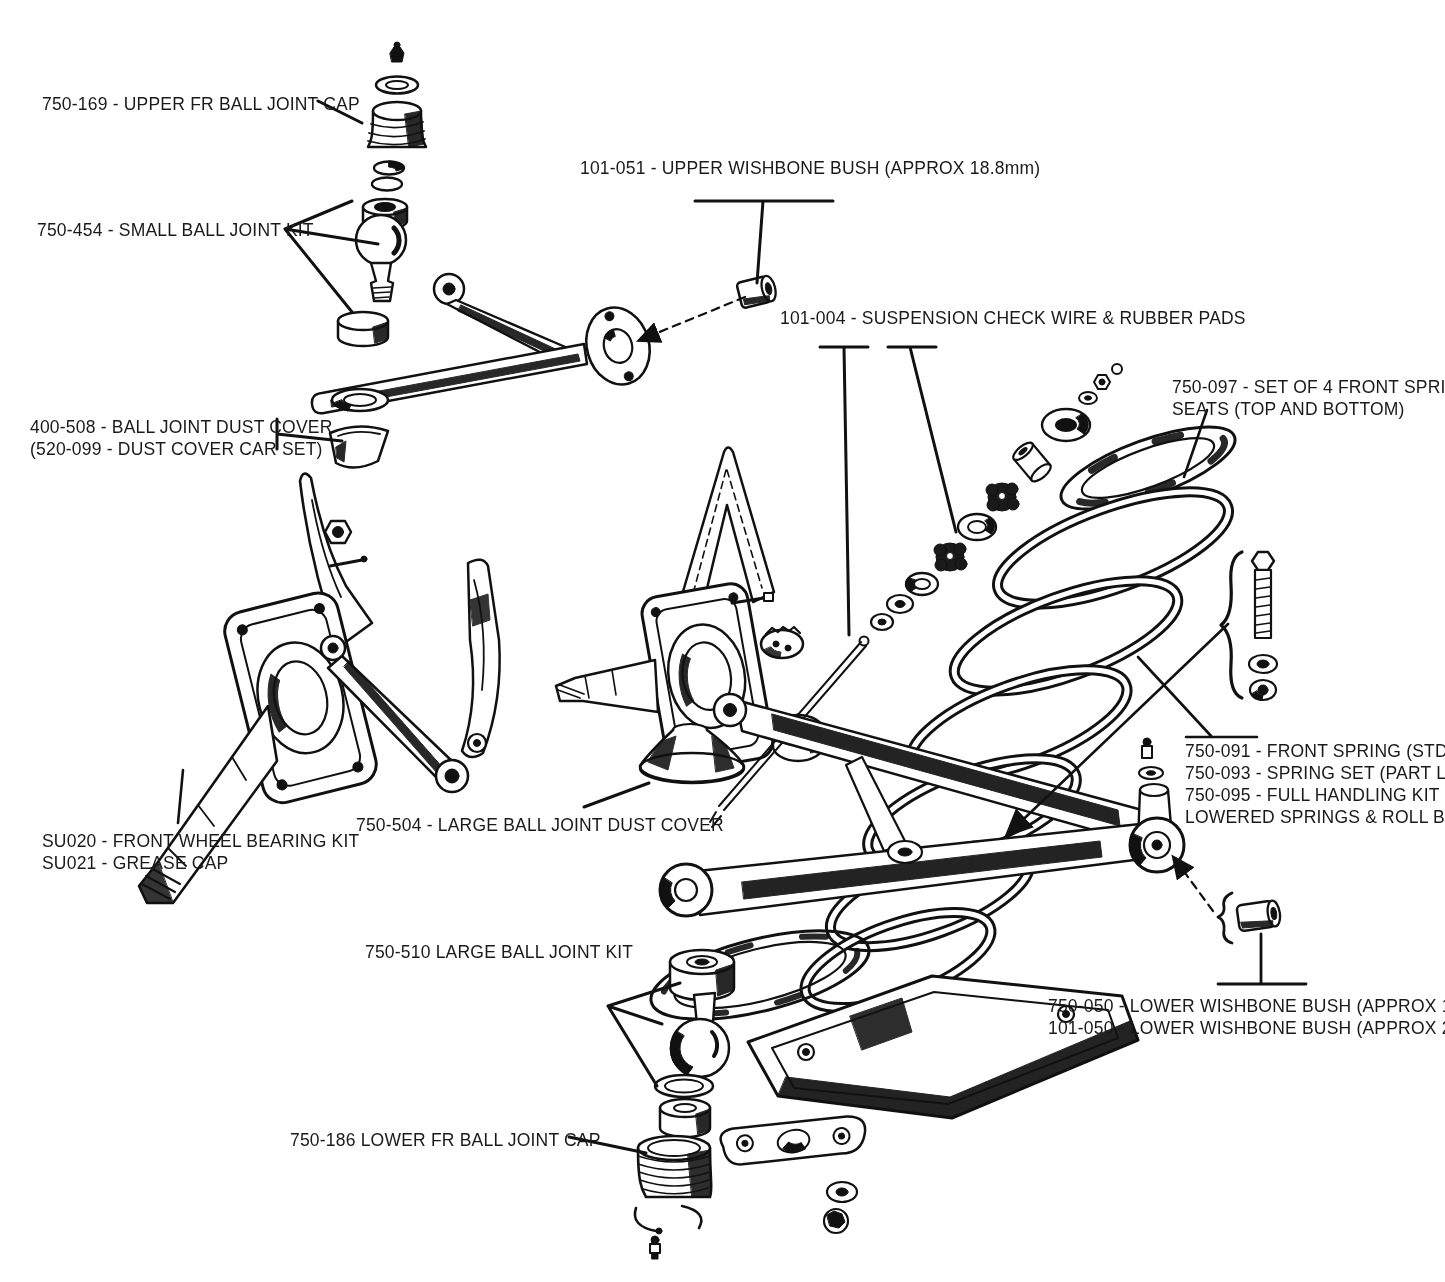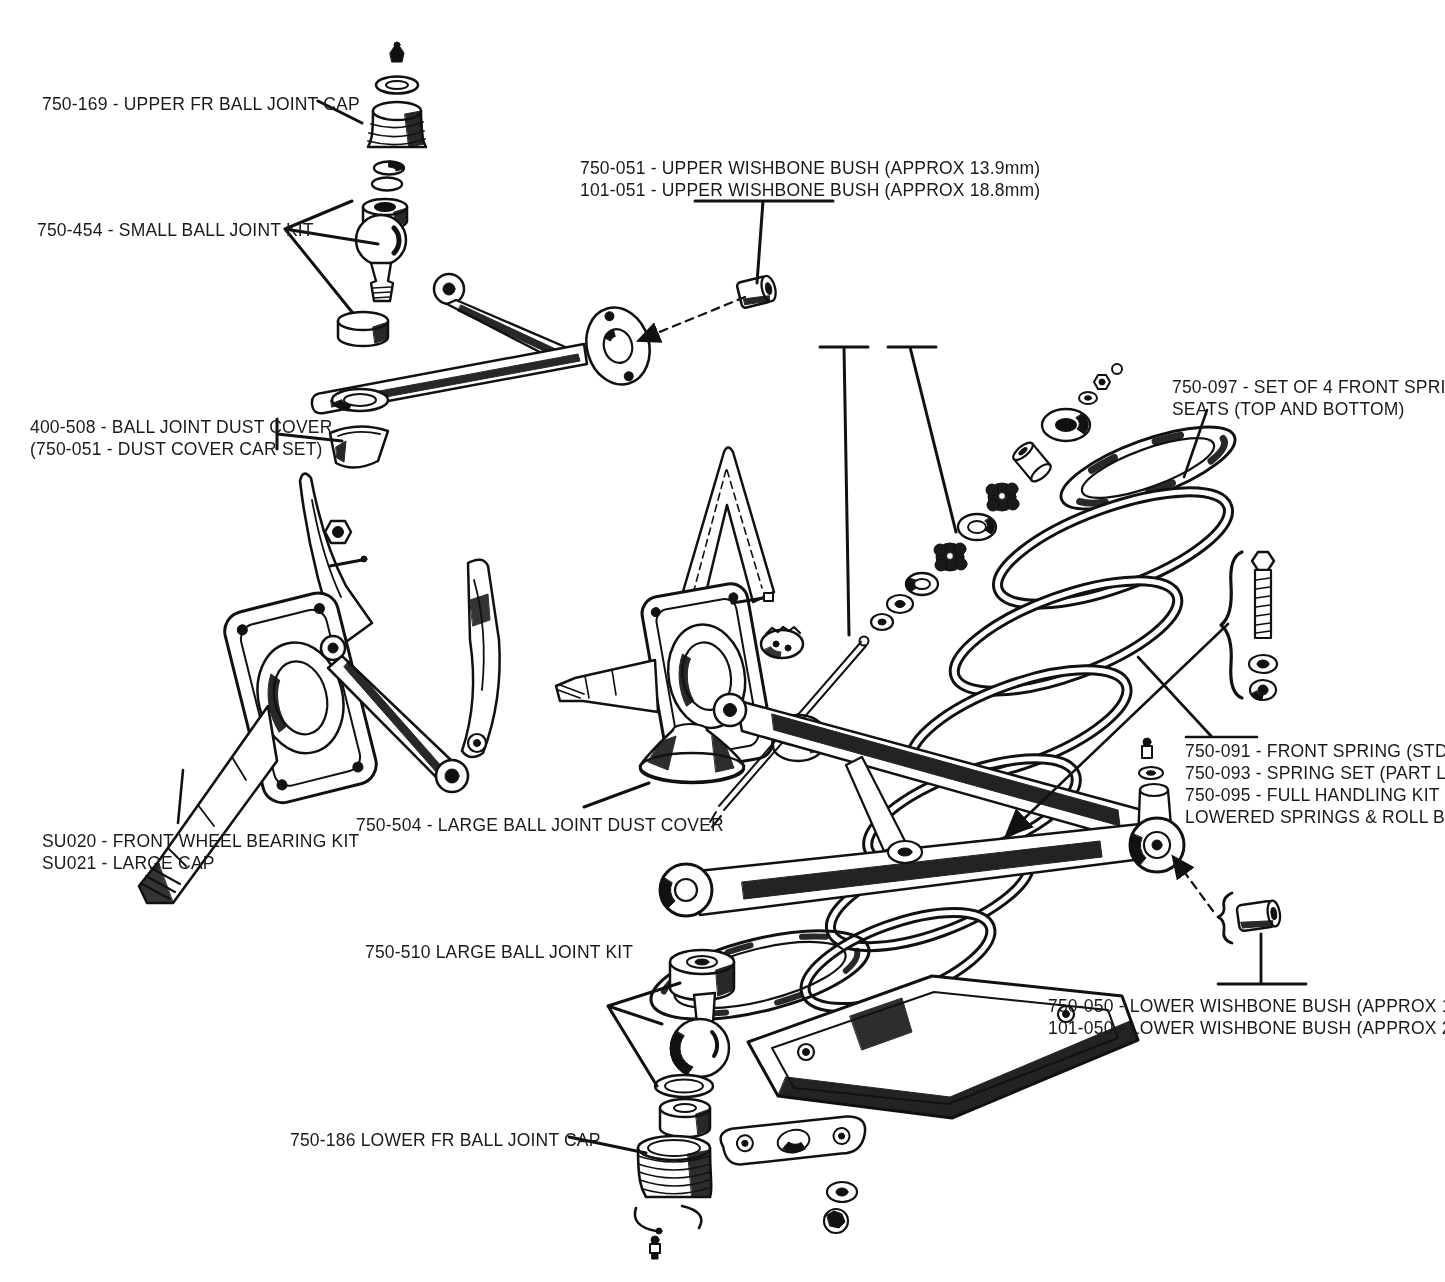--- a/index.html
+++ b/index.html
@@ -409,40 +409,40 @@
     <path d="M745,297 L640,340" stroke-width="2.2" stroke-dasharray="8 6" marker-end="url(#ah)"></path>
     <path d="M1213,911 L1174,858" stroke-width="2.2" stroke-dasharray="8 6" marker-end="url(#ah)"></path>
   </g>
 </svg>
 
 <div class="lbl" style="left:42px;top:93px">750-169 - UPPER FR BALL JOINT CAP</div>
 
 <div class="lbl" style="left:37px;top:219px">750-454 - SMALL BALL JOINT KIT</div>
 
 <div class="lbl" style="left:580px;top:157px">
-  <div>750-051 - UPPER WISHBONE BUSH (APPROX 13.9mm)</div>
   <div>101-051 - UPPER WISHBONE BUSH (APPROX 18.8mm)</div>
 </div>
 
 <div class="lbl" style="left:780px;top:307px">
+  <div>101-004 - SUSPENSION CHECK WIRE &amp; RUBBER PADS</div>
 </div>
 
 <div class="lbl" style="left:1172px;top:376px">
   <div>750-097 - SET OF 4 FRONT SPRING</div>
   <div>SEATS (TOP AND BOTTOM)</div>
 </div>
 
 <div class="lbl" style="left:30px;top:416px">
   <div>400-508 - BALL JOINT DUST COVER</div>
-  <div>(750-051 - DUST COVER CAR SET)</div>
+  <div>(520-099 - DUST COVER CAR SET)</div>
 </div>
 
 <div class="lbl" style="left:42px;top:830px">
   <div>SU020 - FRONT WHEEL BEARING KIT</div>
-  <div>SU021 - LARGE CAP</div>
+  <div>SU021 - GREASE CAP</div>
 </div>
 
 <div class="lbl" style="left:356px;top:814px">750-504 - LARGE BALL JOINT DUST COVER</div>
 
 <div class="lbl" style="left:1185px;top:740px">
   <div>750-091 - FRONT SPRING (STD)</div>
   <div>750-093 - SPRING SET (PART LOW)</div>
   <div>750-095 - FULL HANDLING KIT (INC</div>
   <div>LOWERED SPRINGS &amp; ROLL BAR)</div>
 </div>

